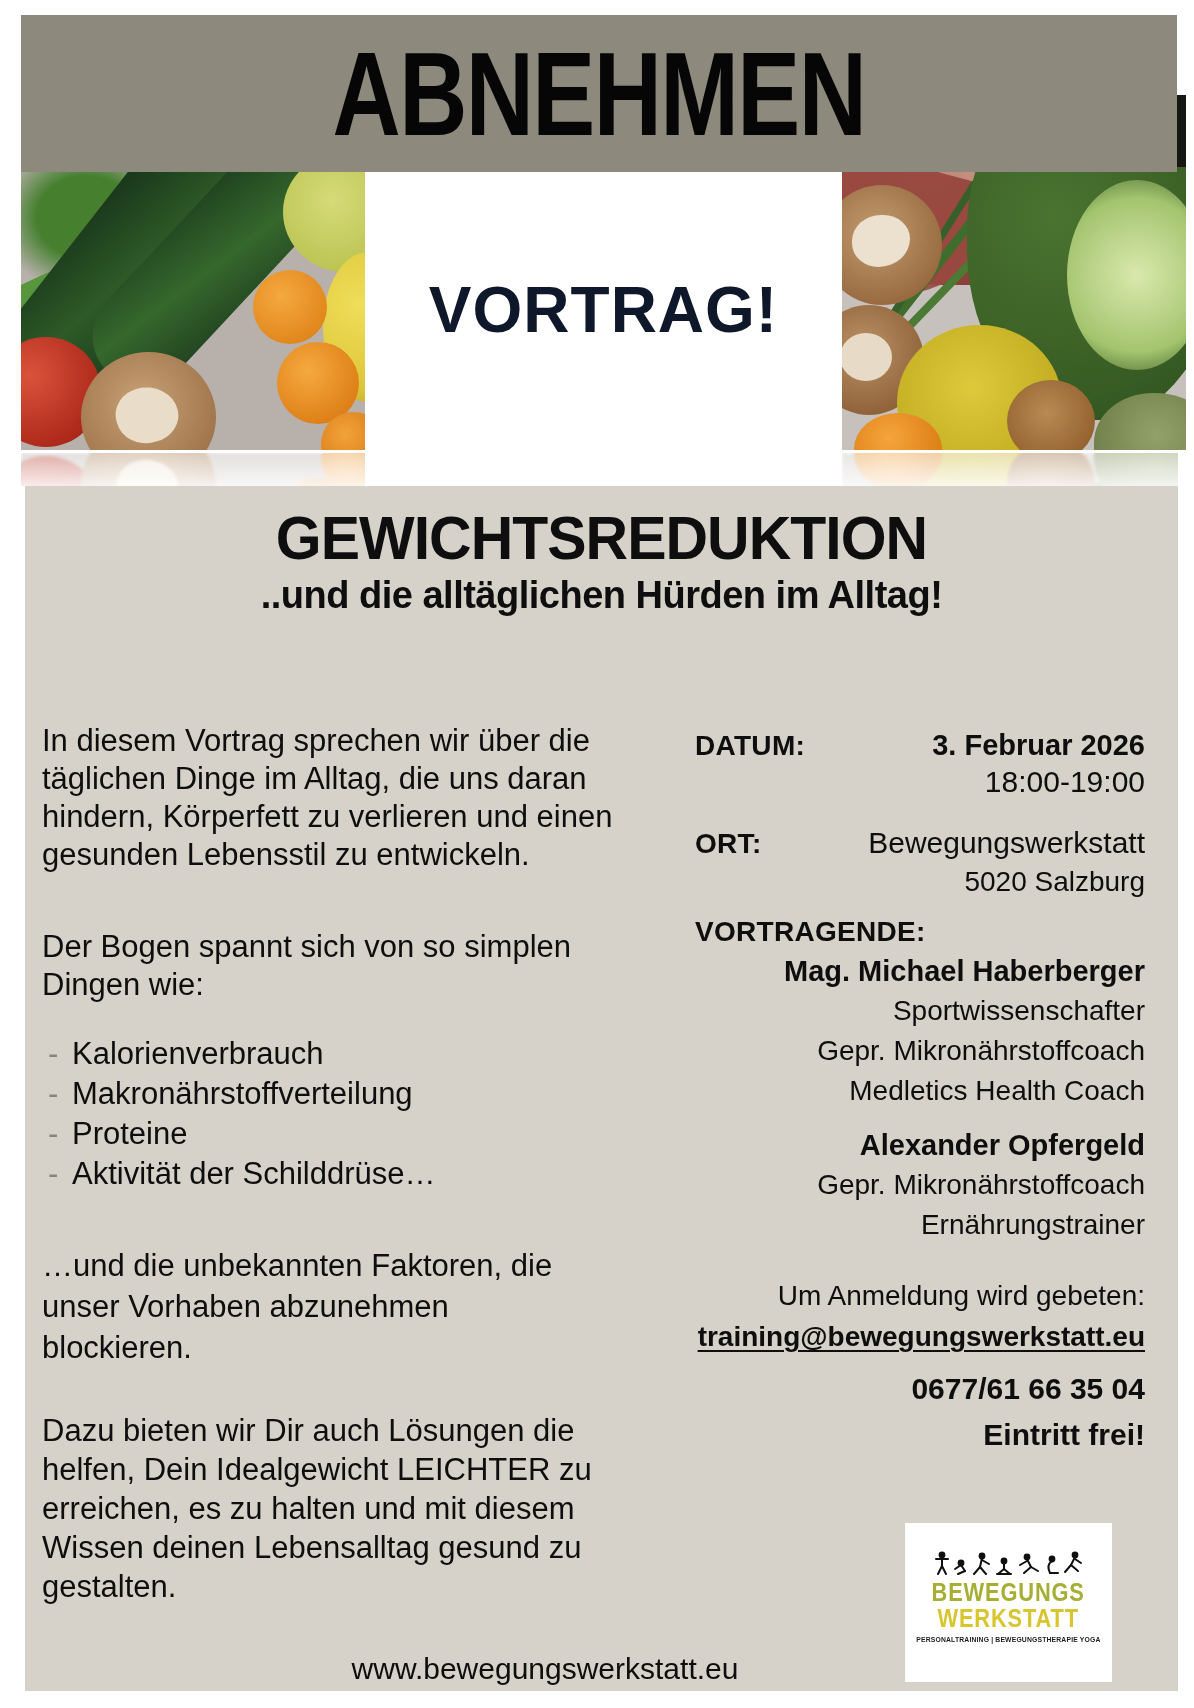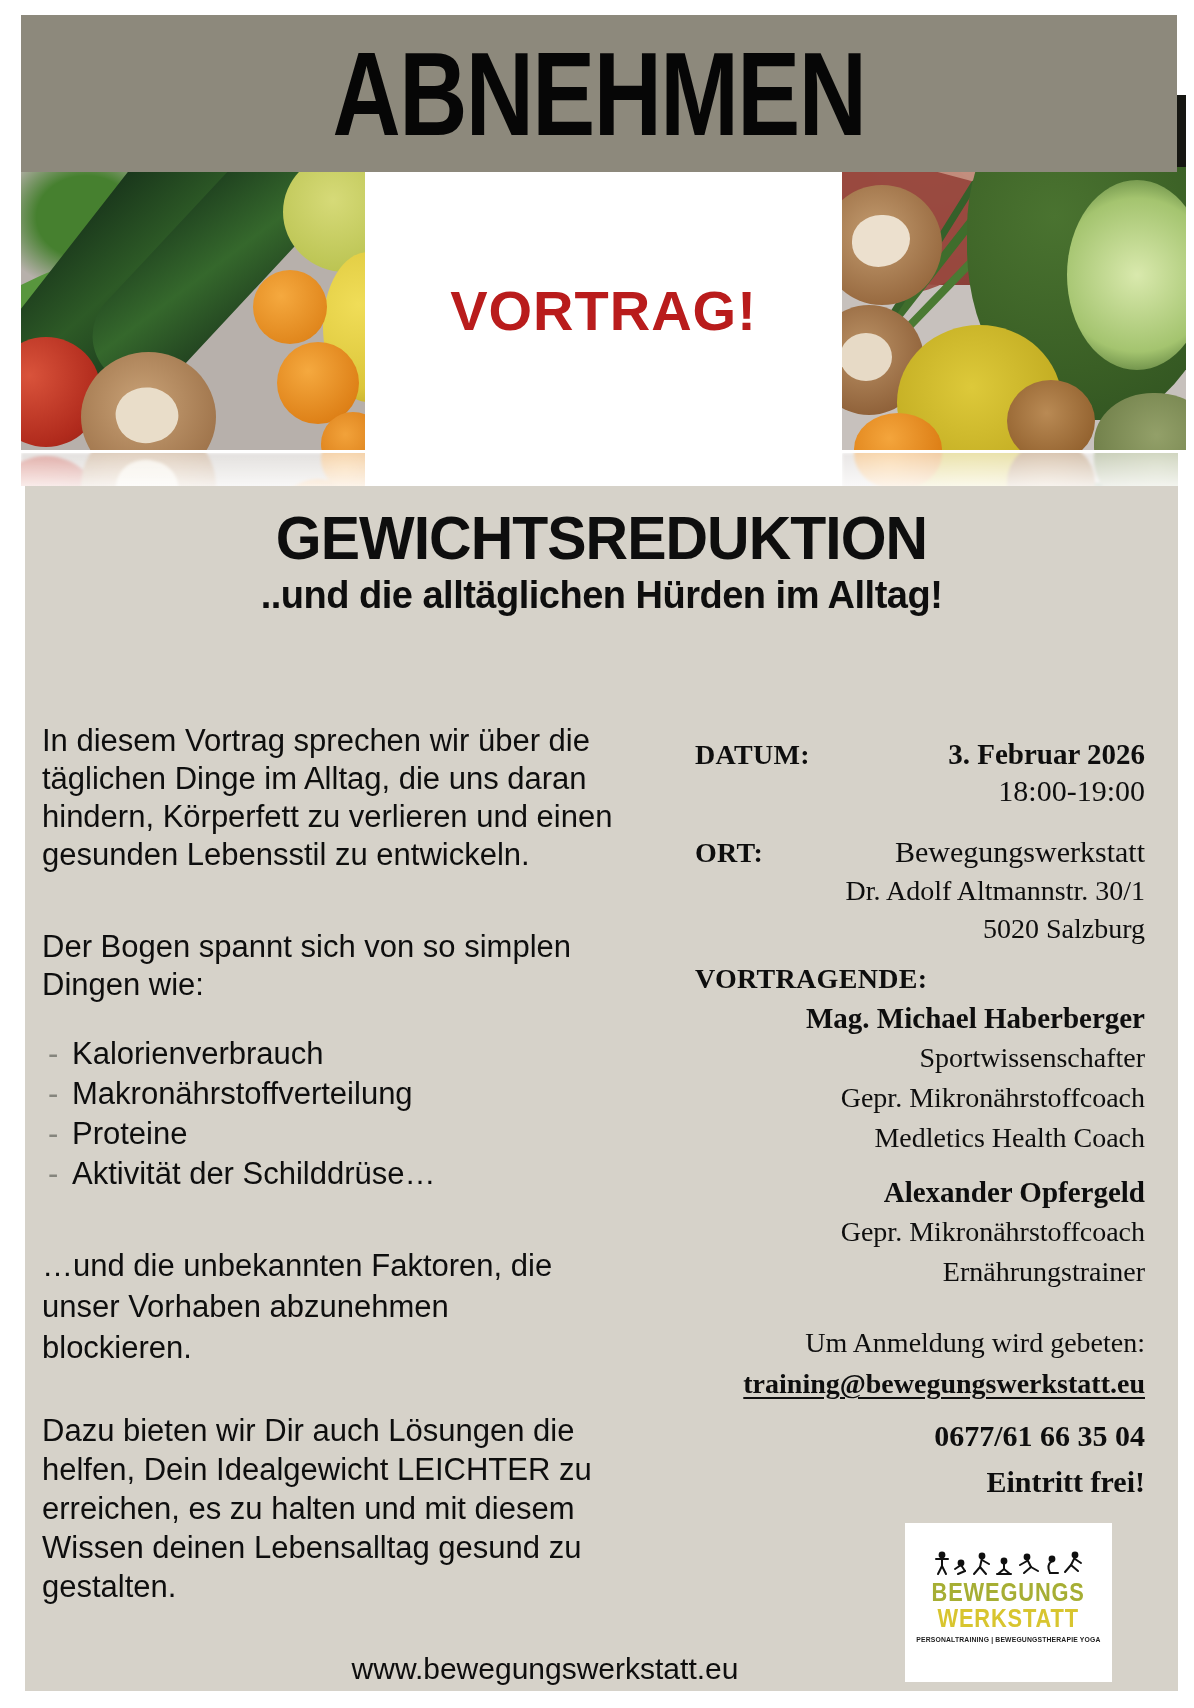--- a/index.html
+++ b/index.html
@@ -87,21 +87,21 @@
   .reflection.rr { left:842px; width:336px; }
   .reflection .art { height:278px; transform:scaleY(-1); opacity:.45; filter:blur(1.5px); }
   .reflection.rr .art { height:355px; }
   .reflection::after { content:""; position:absolute; inset:0;
       background:linear-gradient(to bottom, rgba(255,255,255,.15), rgba(255,255,255,.78)); }
 
   
   .vortrag-panel { position:absolute; left:365px; top:160px; width:477px; height:326px;
       background:#ffffff; z-index:2; display:flex; align-items:center; justify-content:center;
       padding-bottom:26px; }
-  .vortrag-panel span { color:#b91c1c; font-weight:700; font-size:56px; letter-spacing:1px; white-space:nowrap; }
+  .vortrag-panel span { color:#0f172a; font-weight:700; font-size:64px; letter-spacing:1px; white-space:nowrap; }
 
   
   .content { position:absolute; left:25px; top:486px; width:1153px; height:1205px;
              background:#d6d2c9; z-index:2; color:#0e0e0e; }
   .title { position:absolute; top:16px; left:0; width:100%; text-align:center;
            font-size:62px; font-weight:700; letter-spacing:-1px; transform:scaleX(.95); white-space:nowrap; }
   .subtitle { position:absolute; top:88px; left:0; width:100%; text-align:center;
               font-size:38px; font-weight:700; letter-spacing:-0.5px; white-space:nowrap; }
 
   
@@ -109,21 +109,21 @@
   .leftcol p { white-space:pre-line; }
   .p1 { margin-bottom:54px; }
   .p2 { margin-bottom:0; }
   .topics { list-style:none; margin-top:30px; }
   .topics li { line-height:40px; padding-left:30px; position:relative; }
   .topics li::before { content:"-"; position:absolute; left:6px; color:#85857d; }
   .p3 { margin-top:51px; line-height:41px; }
   .p4 { margin-top:43px; line-height:39px; }
 
   
-  .rightcol { position:absolute; left:670px; top:250px; width:450px; font-size:28px; line-height:36px;font-family:Liberation Serif, serif; }
+  .rightcol { position:absolute; left:670px; top:241px; width:450px; font-size:28px; line-height:36px; }
   .lblrow { display:flex; justify-content:space-between; align-items:baseline; }
   .lbl { font-weight:700; font-size:28px; letter-spacing:0.3px; }
   .rline { text-align:right; }
   .val-bold { font-weight:700; font-size:29px; }
   .val-reg30 { font-size:30px; }
   .time { line-height:36px; }
   .ortrow { margin-top:24px; line-height:38px; }
   .addr { line-height:38px; }
   .speakers-lbl { margin-top:12px; line-height:38px; }
   .name { font-weight:700; font-size:29px; line-height:40px; }
@@ -263,21 +263,20 @@
       <div class="lblrow">
         <span class="lbl">DATUM:</span>
         <span class="val-bold">3. Februar 2026</span>
       </div>
       <div class="rline time val-reg30">18:00-19:00</div>
 
       <div class="lblrow ortrow">
         <span class="lbl">ORT:</span>
         <span class="val-reg30">Bewegungswerkstatt</span>
       </div>
-      <div class="rline addr">Dr. Adolf Altmannstr. 30/1</div>
       <div class="rline addr">5020 Salzburg</div>
 
       <div class="lbl speakers-lbl">VORTRAGENDE:</div>
 
       <div class="rline name">Mag. Michael Haberberger</div>
       <div class="rline cred">Sportwissenschafter</div>
       <div class="rline cred">Gepr. Mikronährstoffcoach</div>
       <div class="rline cred">Medletics Health Coach</div>
 
       <div class="rline name name2">Alexander Opfergeld</div>

